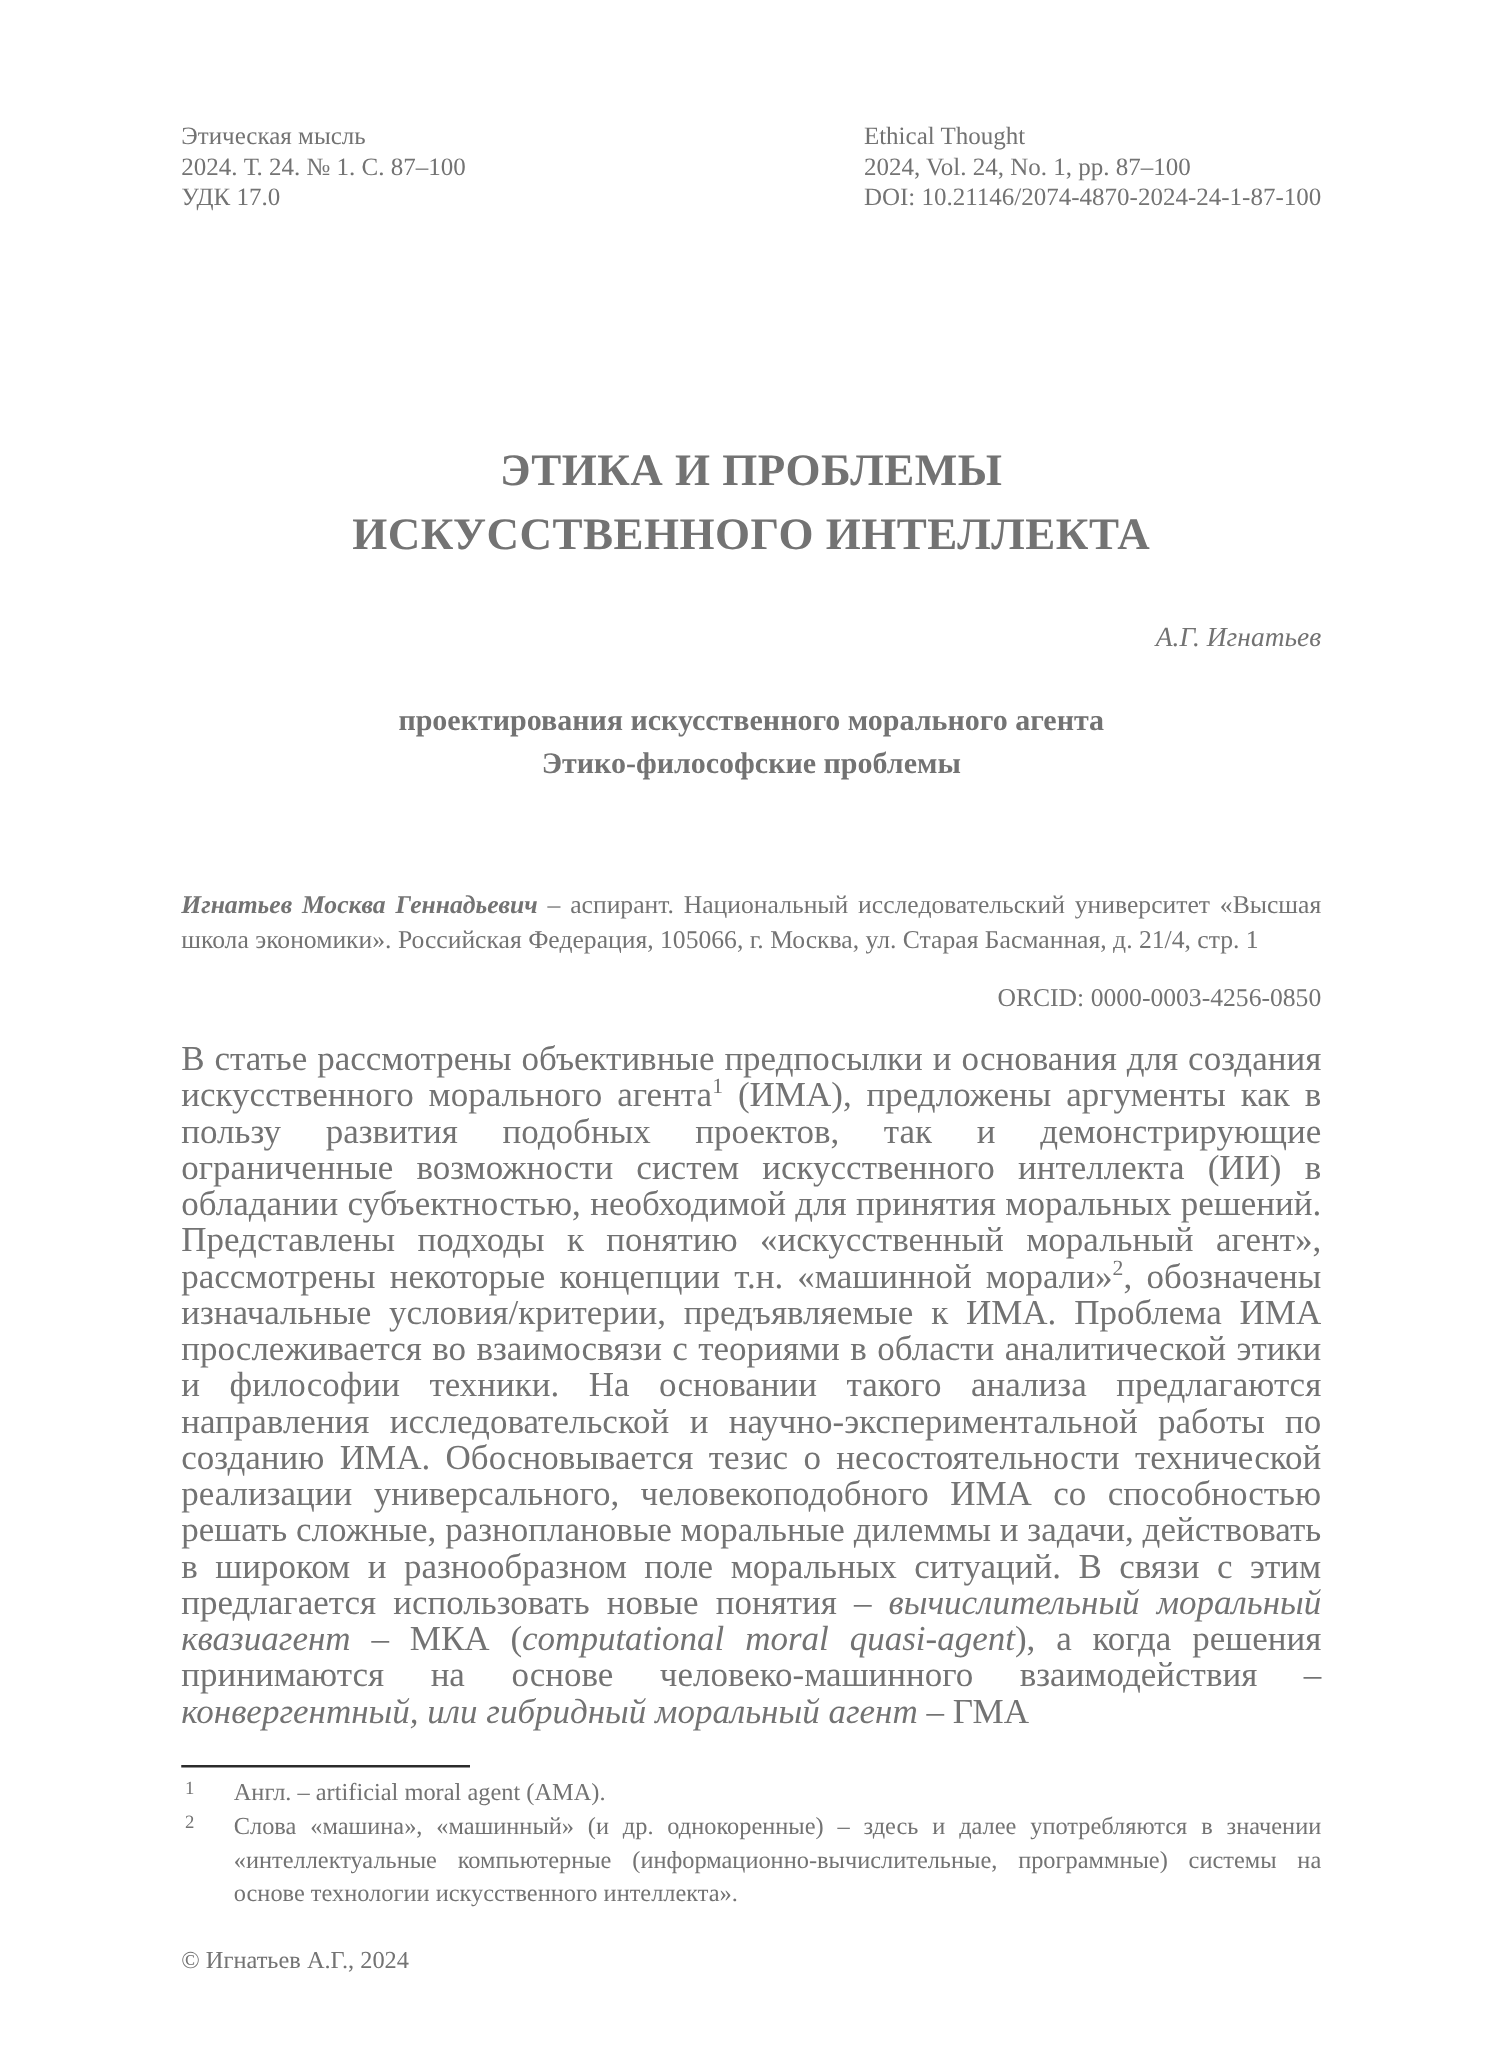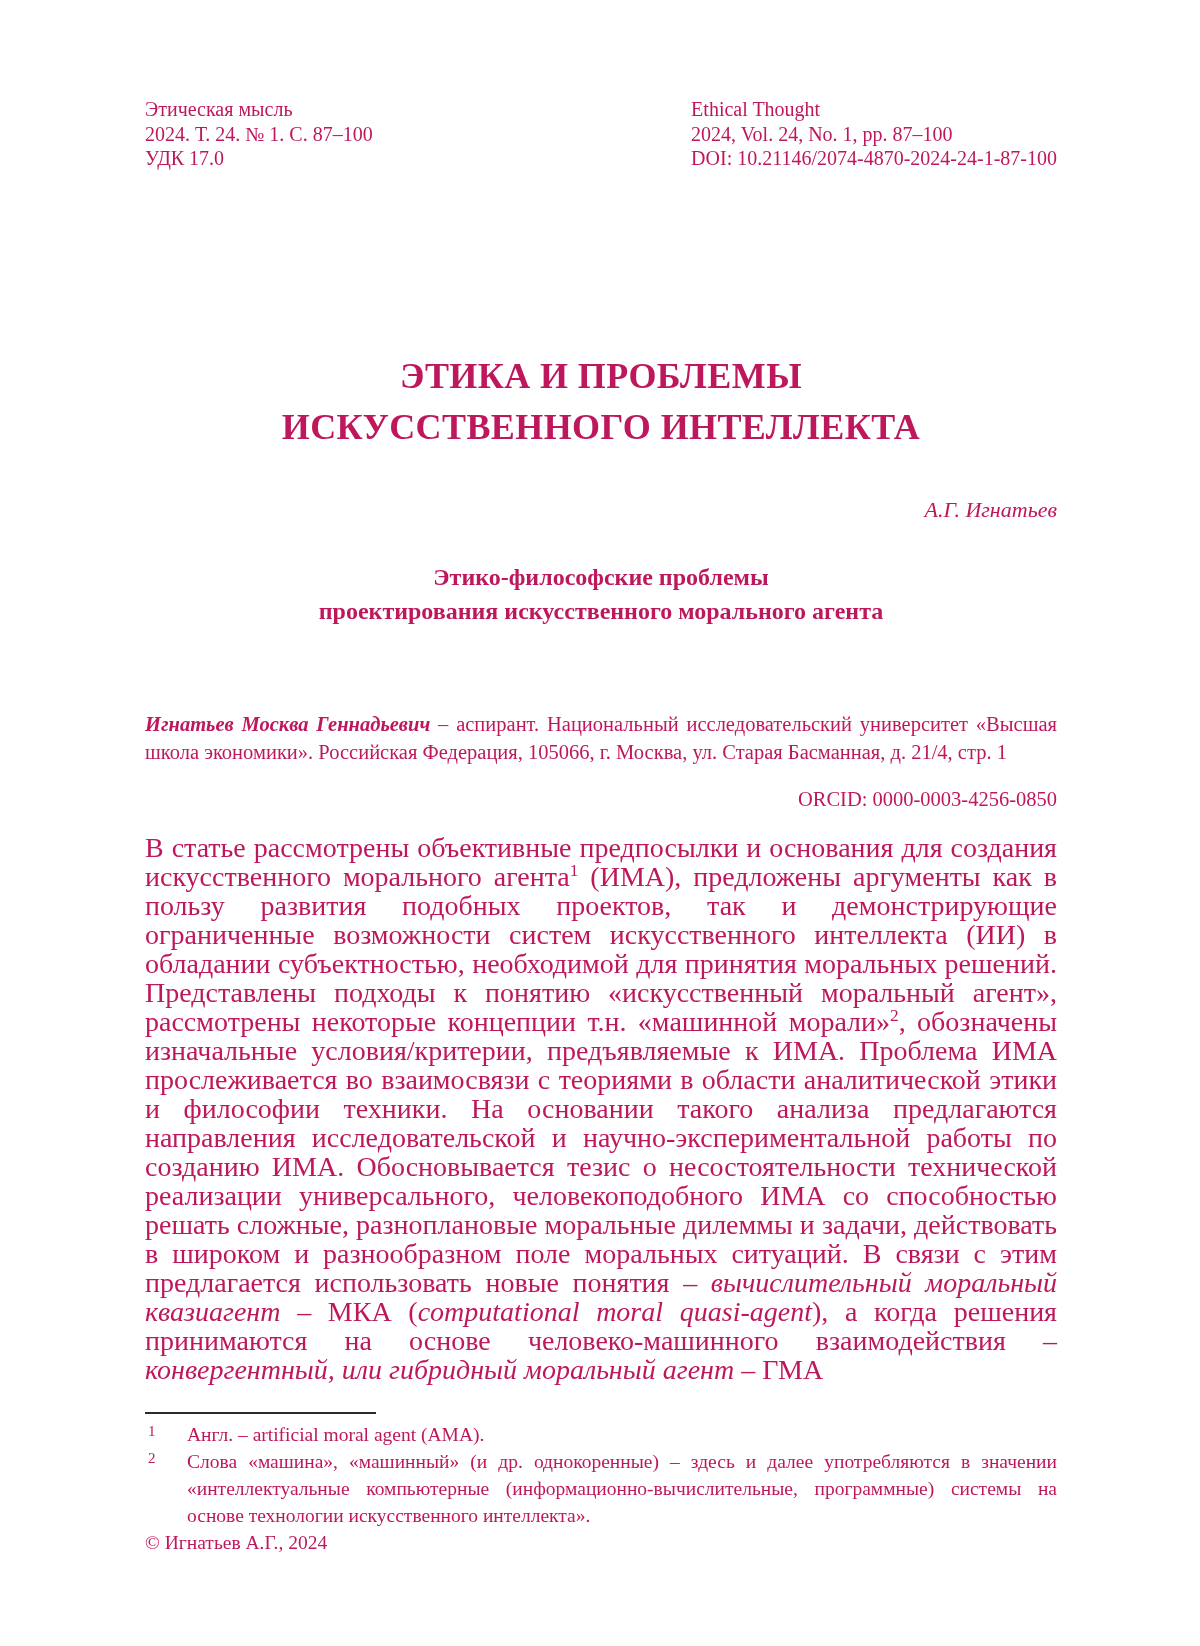--- a/index.html
+++ b/index.html
@@ -3,21 +3,21 @@
 <meta charset="utf-8">
 <style>
   html, body { margin: 0; padding: 0; background: #ffffff; }
   .page {
     width: 1200px;
     height: 1646px;
     box-sizing: border-box;
     position: relative;
     overflow: hidden;
     background: #ffffff;
-    color: #be185d;
+    color: #737373;
     font-family: "Liberation Serif", "DejaVu Serif", serif;
     padding: 97px 143px 0 145px;
   }
 
   .header { display: flex; justify-content: space-between; font-size: 20px; line-height: 24.5px; }
   .header .right { text-align: left; }
   .header div { white-space: nowrap; }
 
   .section-title {
     margin-top: 180px;
@@ -40,21 +40,21 @@
   .abstract { margin-top: 20px; font-size: 28px; line-height: 29px; text-align: justify; }
   .abstract sup { font-size: 0.62em; line-height: 0; }
   .abstract em { font-style: italic; }
 
   .fn-rule { margin: 18px 0 0 0; width: 231px; border: none; border-top: 2px solid #2b2b2b; }
 
   .footnotes { margin-top: 7px; font-size: 19.5px; line-height: 27px; }
   .footnote { position: relative; padding-left: 42px; text-align: justify; }
   .footnote .marker { position: absolute; left: 3px; top: -3px; font-size: 15px; }
 
-  .copyright { font-size: 19.5px; line-height: 27px; }
+  .copyright { margin-top: 26px; font-size: 19.5px; line-height: 27px; }
 </style>
 </head>
 <body>
 
 <div class="page">
 
   <div class="header">
     <div class="left">
       <div>Этическая мысль</div>
       <div>2024. Т. 24. № 1. С. 87–100</div>
@@ -68,22 +68,22 @@
   </div>
 
   <div class="section-title">
     <div>ЭТИКА И ПРОБЛЕМЫ</div>
     <div>ИСКУССТВЕННОГО ИНТЕЛЛЕКТА</div>
   </div>
 
   <div class="author-line">А.Г. Игнатьев</div>
 
   <div class="article-title">
+    <div>проектирования искусственного морального агента</div>
     <div>Этико-философские проблемы</div>
-    <div>проектирования искусственного морального агента</div>
   </div>
 
   <p class="affiliation"><span class="name">Игнатьев Москва Геннадьевич</span><span> – аспирант. Национальный исследовательский университет «Высшая школа экономики». Российская Федерация, 105066, г. Москва, ул. Старая Басманная, д. 21/4, стр. 1</span></p>
 
   <div class="contact">
     <div>ORCID: 0000-0003-4256-0850</div>
   </div>
 
   <p class="abstract"><span>В статье рассмотрены объективные предпосылки и основания для создания искусственного морального агента</span><sup>1</sup><span> (ИМА), предложены аргументы как в пользу развития подобных проектов, так и демонстрирующие ограниченные возможности систем искусственного интеллекта (ИИ) в обладании субъектностью, необходимой для принятия моральных решений. Представлены подходы к понятию «искусственный моральный агент», рассмотрены некоторые концепции т.н. «машинной морали»</span><sup>2</sup><span>, обозначены изначальные условия/критерии, предъявляемые к ИМА. Проблема ИМА прослеживается во взаимосвязи с теориями в области аналитической этики и философии техники. На основании такого анализа предлагаются направления исследовательской и научно-экспериментальной работы по созданию ИМА. Обосновывается тезис о несостоятельности технической реализации универсального, человекоподобного ИМА со способностью решать сложные, разноплановые моральные дилеммы и задачи, действовать в широком и разнообразном поле моральных ситуаций. В связи с этим предлагается использовать новые понятия – </span><em>вычислительный моральный квазиагент</em><span> – МКА (</span><em>computational moral quasi-agent</em><span>), а когда решения принимаются на основе человеко-машинного взаимодействия – </span><em>конвергентный, или гибридный моральный агент</em><span> – ГМА</span></p>
 

